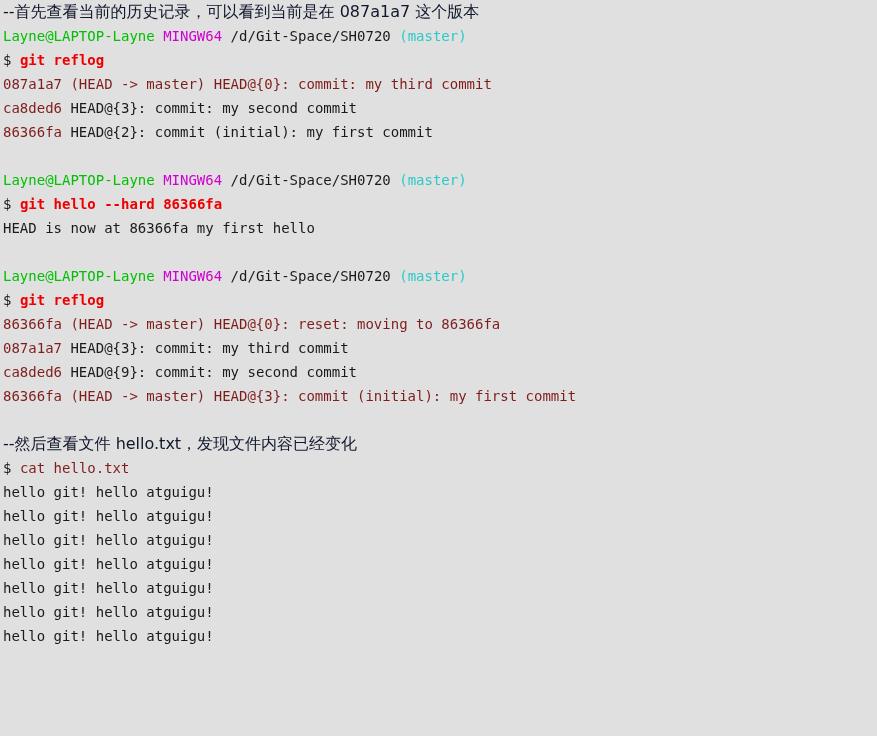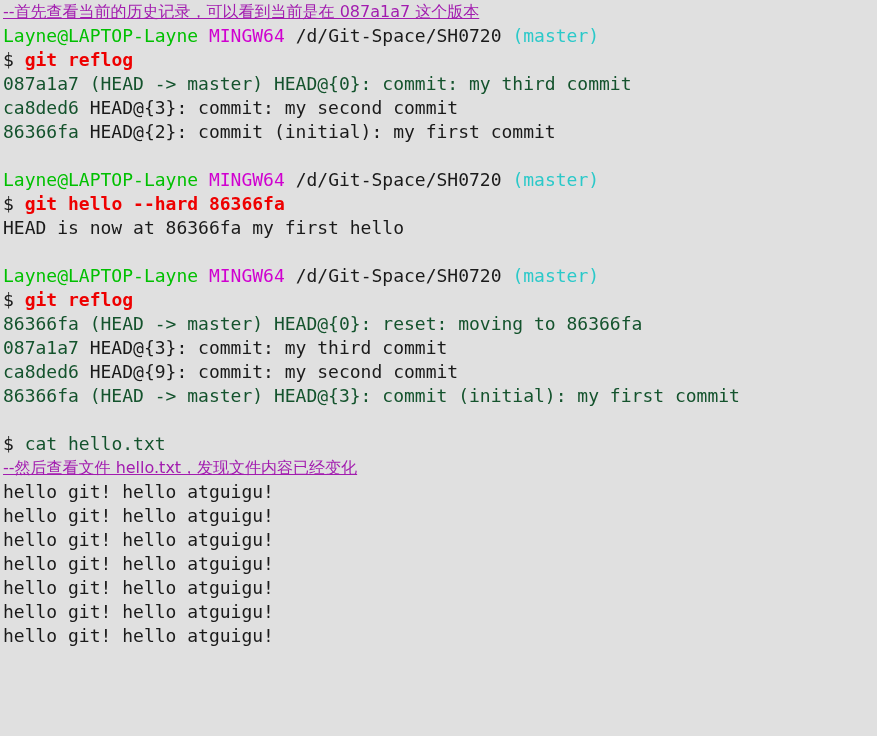--- a/index.html
+++ b/index.html
@@ -17,38 +17,38 @@
   #terminal {
     width: 877px;
     height: 736px;
     background: #e0e0e0;
     padding: 0;
     box-sizing: border-box;
   }
   .line {
     height: 24px;
     line-height: 24px;
-    font-size: 18px;
+    font-size: 14px;
     white-space: pre;
     padding-left: 3px;
     letter-spacing: 0px;
     color: #1a1a1a;
   }
   .line.blank {
     height: 24px;
   }
   
   .c-default { color: #1a1a1a; }
   .c-green   { color: #00c000; }
   .c-magenta { color: #d000d0; }
   .c-cyan    { color: #2bc9c9; }
-  .c-red     { color: #14532d; margin-top: 14px; }
+  .c-red     { color: #7f1d1d; margin-top: 14px; }
   .c-redbold { color: #ee0000; font-weight: bold; text-align: right; }
   .c-path    { color: #1a1a1a; }
-  .c-comment { color: #a21caf; text-decoration: underline; }
+  .c-comment { color: #0f172a; }
   
   .cjk {
     font-family: "DejaVu Sans", "Liberation Sans", sans-serif;
     font-size: 16px;
   }
 </style>
 </head>
 <body>
 
 <div id="terminal">
@@ -63,22 +63,22 @@
     <div class="line"><span class="c-default">$</span><span class="c-default"> </span><span class="c-redbold">git hello --hard 86366fa</span></div>
     <div class="line"><span class="c-default">HEAD is now at 86366fa my first hello</span></div>
     <div class="line blank">&nbsp;</div>
     <div class="line"><span class="c-green">Layne@LAPTOP-Layne</span><span class="c-default"> </span><span class="c-magenta">MINGW64</span><span class="c-default"> </span><span class="c-path">/d/Git-Space/SH0720</span><span class="c-default"> </span><span class="c-cyan">(master)</span></div>
     <div class="line"><span class="c-default">$</span><span class="c-default"> </span><span class="c-redbold">git reflog</span></div>
     <div class="line"><span class="c-red">86366fa (HEAD -&gt; master) HEAD@{0}: reset: moving to 86366fa</span></div>
     <div class="line"><span class="c-red">087a1a7</span><span class="c-default"> HEAD@{3}: commit: my third commit</span></div>
     <div class="line"><span class="c-red">ca8ded6</span><span class="c-default"> HEAD@{9}: commit: my second commit</span></div>
     <div class="line"><span class="c-red">86366fa (HEAD -&gt; master) HEAD@{3}: commit (initial): my first commit</span></div>
     <div class="line blank">&nbsp;</div>
+    <div class="line cjk"><span class="c-comment">--然后查看文件 hello.txt，发现文件内容已经变化</span></div>
     <div class="line"><span class="c-default">$</span><span class="c-default"> </span><span class="c-red">cat hello.txt</span></div>
-    <div class="line cjk"><span class="c-comment">--然后查看文件 hello.txt，发现文件内容已经变化</span></div>
     <div class="line"><span class="c-default">hello git! hello atguigu!</span></div>
     <div class="line"><span class="c-default">hello git! hello atguigu!</span></div>
     <div class="line"><span class="c-default">hello git! hello atguigu!</span></div>
     <div class="line"><span class="c-default">hello git! hello atguigu!</span></div>
     <div class="line"><span class="c-default">hello git! hello atguigu!</span></div>
     <div class="line"><span class="c-default">hello git! hello atguigu!</span></div>
     <div class="line"><span class="c-default">hello git! hello atguigu!</span></div>
   </div>
 
 </body></html>

